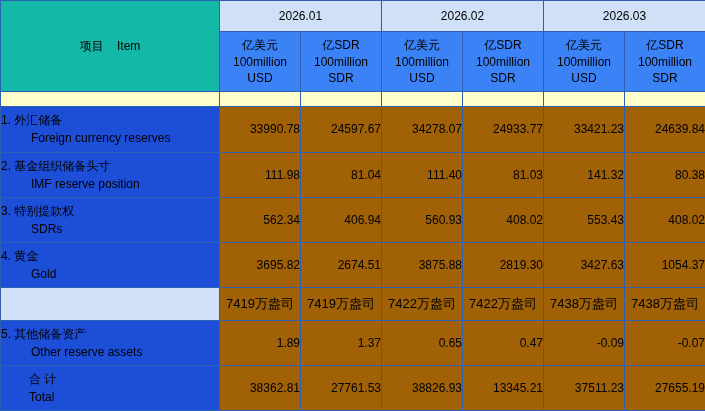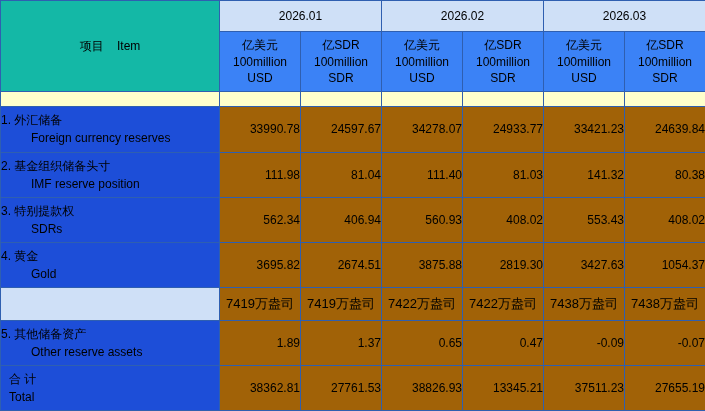--- a/index.html
+++ b/index.html
@@ -73,20 +73,21 @@
     white-space: nowrap;
   }
   .row-label .lbl-en {
     display: block;
     white-space: nowrap;
     padding-left: 30px;
   }
   .row-label.total .lbl-cn,
   .row-label.total .lbl-en {
     padding-left: 8px;
+    margin-left: 20px;
   }
   .num {
     text-align: right;
     padding: 4px 8px 5px 4px;
     background: #a16207;
     white-space: nowrap;
   }
   .num.gold-oz {
     font-size: 13px;
     text-align: center;

